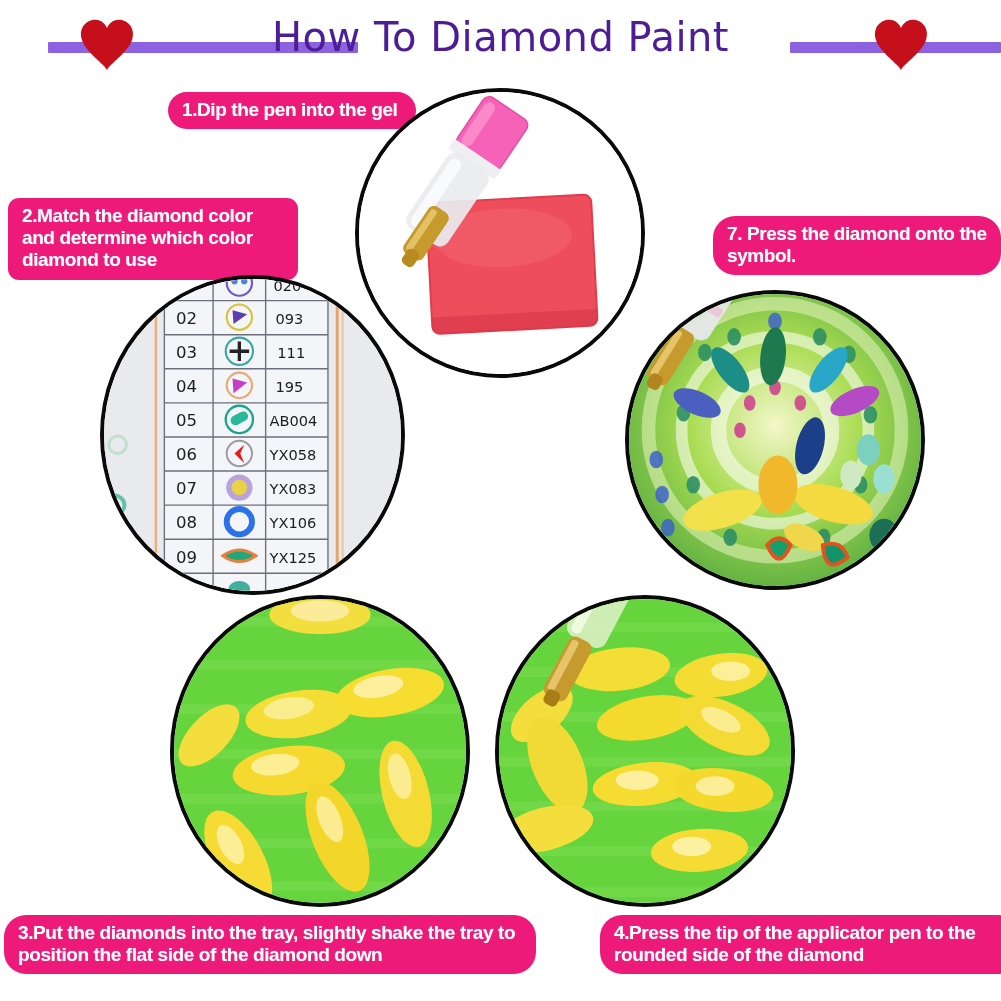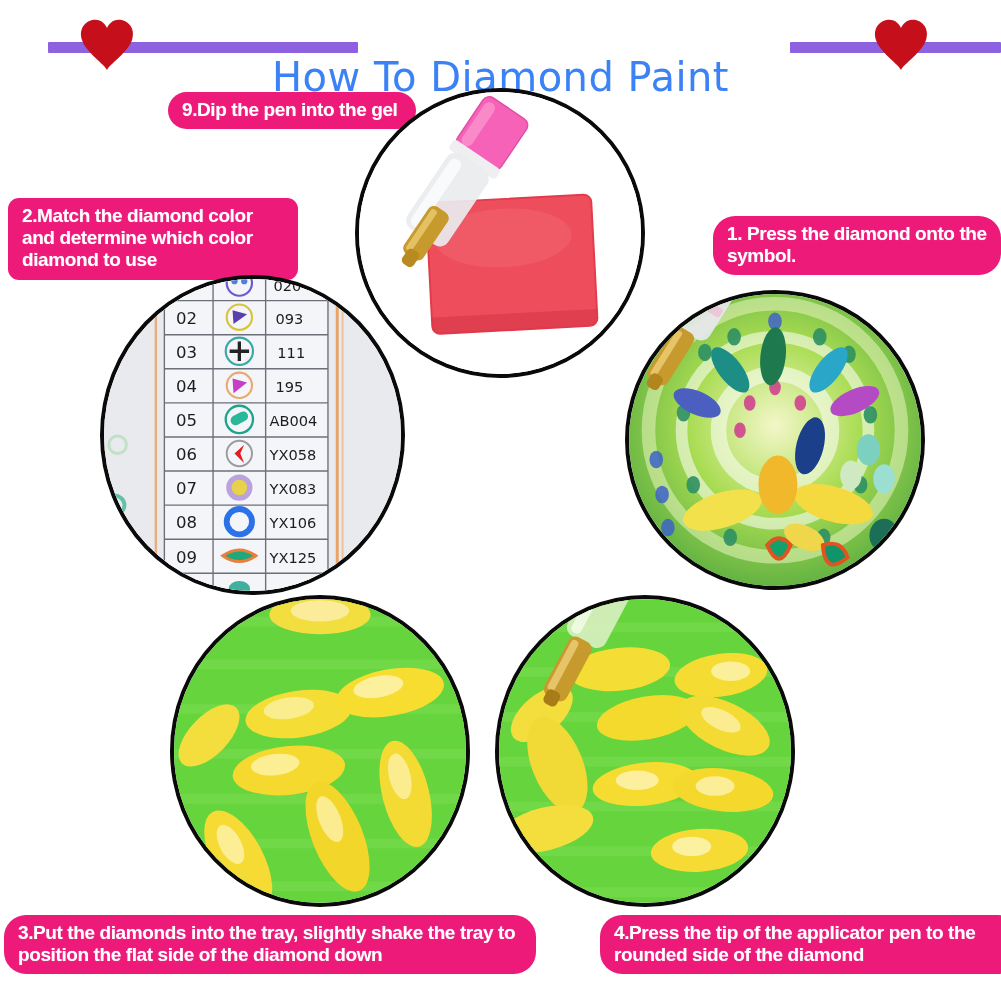--- a/index.html
+++ b/index.html
@@ -40,24 +40,23 @@
   .heart.right { left: 872px; }
 
   #page-title {
     position: absolute;
     left: 0; top: 14px;
     width: 1001px;
     text-align: center;
     font-size: 40px;
     font-weight: 400;
     letter-spacing: 0.5px;
-    color: #3b82f6;
+    color: #4c1d95;
     font-family: "DejaVu Sans", sans-serif;
     white-space: nowrap;
-    margin-top: 40px;
   }
 
   
   .caption {
     position: absolute;
     background: #ED1A7A;
     color: #ffffff;
     border-radius: 22px;
     font-size: 19px;
     font-weight: 700;
@@ -106,21 +105,21 @@
     <path d="M32 58 C30 52 8 38 4 24 C0 10 10 2 19 2 C26 2 30 7 32 11 C34 7 38 2 45 2 C54 2 64 10 60 24 C56 38 34 52 32 58 Z" fill="#C5101B"></path>
   </svg>
 
   <svg class="heart right" viewBox="0 0 64 60">
     <path d="M32 58 C30 52 8 38 4 24 C0 10 10 2 19 2 C26 2 30 7 32 11 C34 7 38 2 45 2 C54 2 64 10 60 24 C56 38 34 52 32 58 Z" fill="#C5101B"></path>
   </svg>
 
   <div id="page-title">How To Diamond Paint</div>
 </div>
 
-<div class="caption" id="caption-1">9.Dip the pen into the gel</div>
+<div class="caption" id="caption-1">1.Dip the pen into the gel</div>
 
 <div class="photo" id="photo-1">
   <svg viewBox="0 0 290 290">
     <rect width="290" height="290" fill="#ffffff"></rect>
 
     <g transform="rotate(-3 150 175)">
       <rect x="72" y="110" width="170" height="135" rx="8" fill="#EE4E5C"></rect>
       <rect x="72" y="110" width="170" height="135" rx="8" fill="none" stroke="#E23B4B" stroke-width="2"></rect>
       <path d="M72 228 H242 V237 a8 8 0 0 1 -8 8 H80 a8 8 0 0 1 -8 -8 Z" fill="#D93848" opacity=".65"></path>
       <ellipse cx="150" cy="150" rx="70" ry="30" fill="#F26A75" opacity=".45"></ellipse>
@@ -215,21 +214,21 @@
       <circle cx="139" cy="214" r="8" fill="#E8D24A"></circle>
 
       <circle cx="139" cy="249" r="13" fill="none" stroke="#2B72E8" stroke-width="6"></circle>
 
       <path d="M122 284 Q139 272 156 284 Q139 296 122 284 Z" fill="#21A87A" stroke="#E8803C" stroke-width="3"></path>
       <ellipse cx="139" cy="318" rx="11" ry="8" fill="#1FA38C" opacity=".85"></ellipse>
     </g>
   </svg>
 </div>
 
-<div class="caption" id="caption-5">1.  Press the diamond onto the symbol.</div>
+<div class="caption" id="caption-5">7.  Press the diamond onto the symbol.</div>
 
 <div class="photo" id="photo-5">
   <svg viewBox="0 0 300 300">
     <defs>
       <radialGradient id="mandalaBg" cx="50%" cy="45%" r="70%">
         <stop offset="0%" stop-color="#F3F7C9"></stop>
         <stop offset="42%" stop-color="#A9DC52"></stop>
         <stop offset="100%" stop-color="#3C9B3A"></stop>
       </radialGradient>
     </defs>

